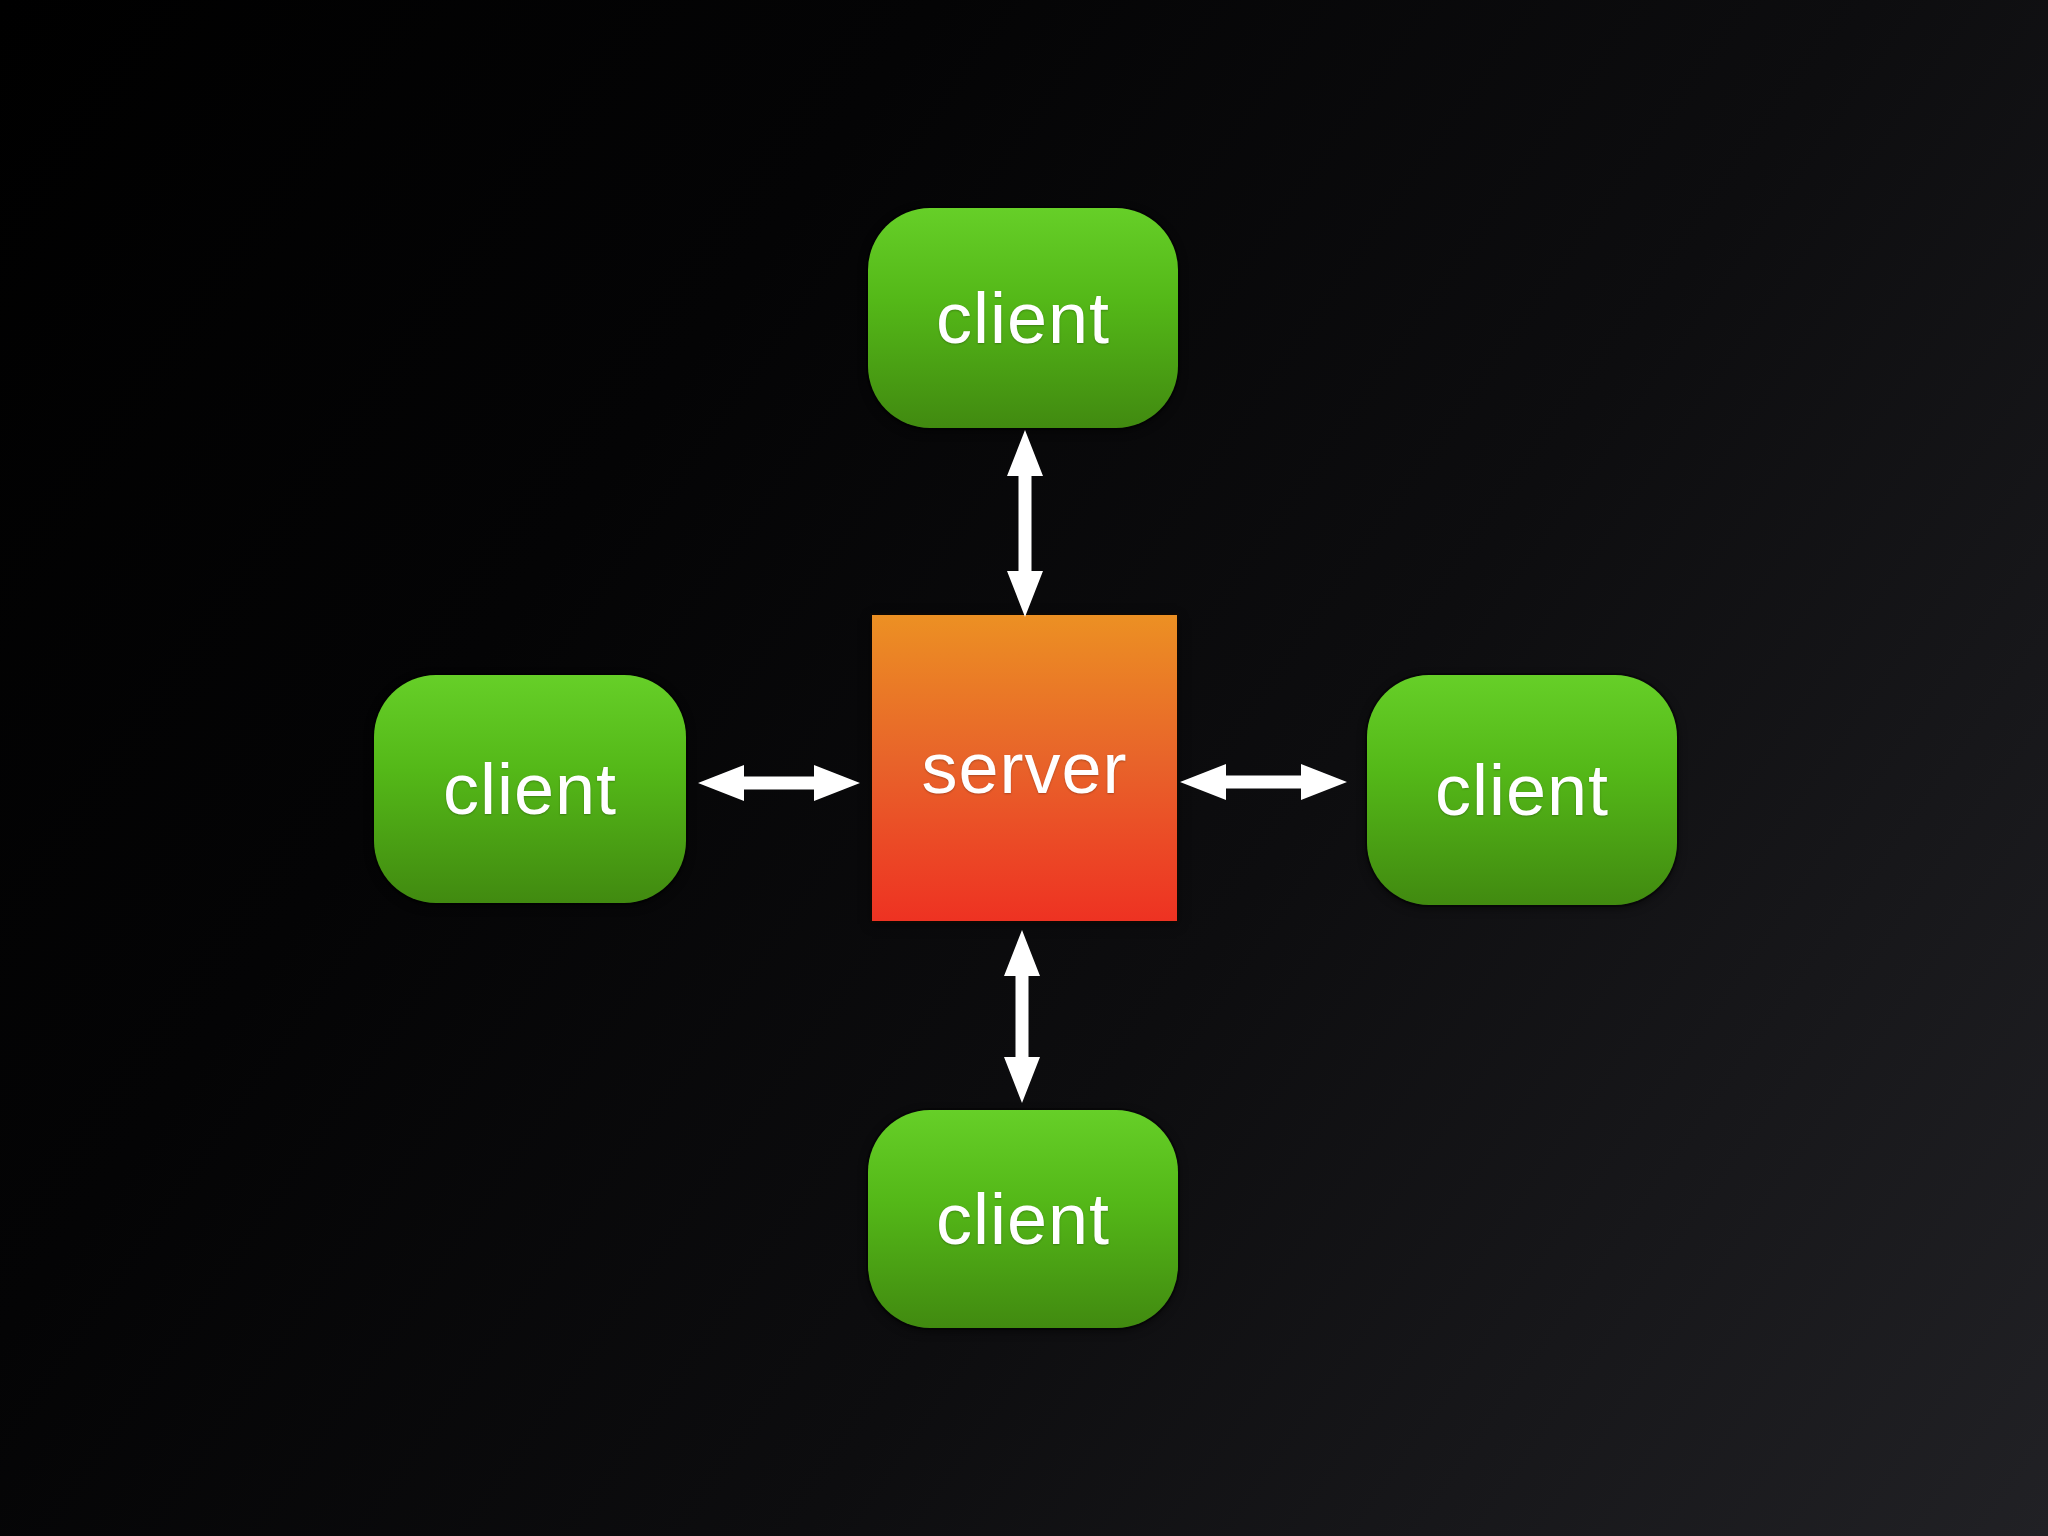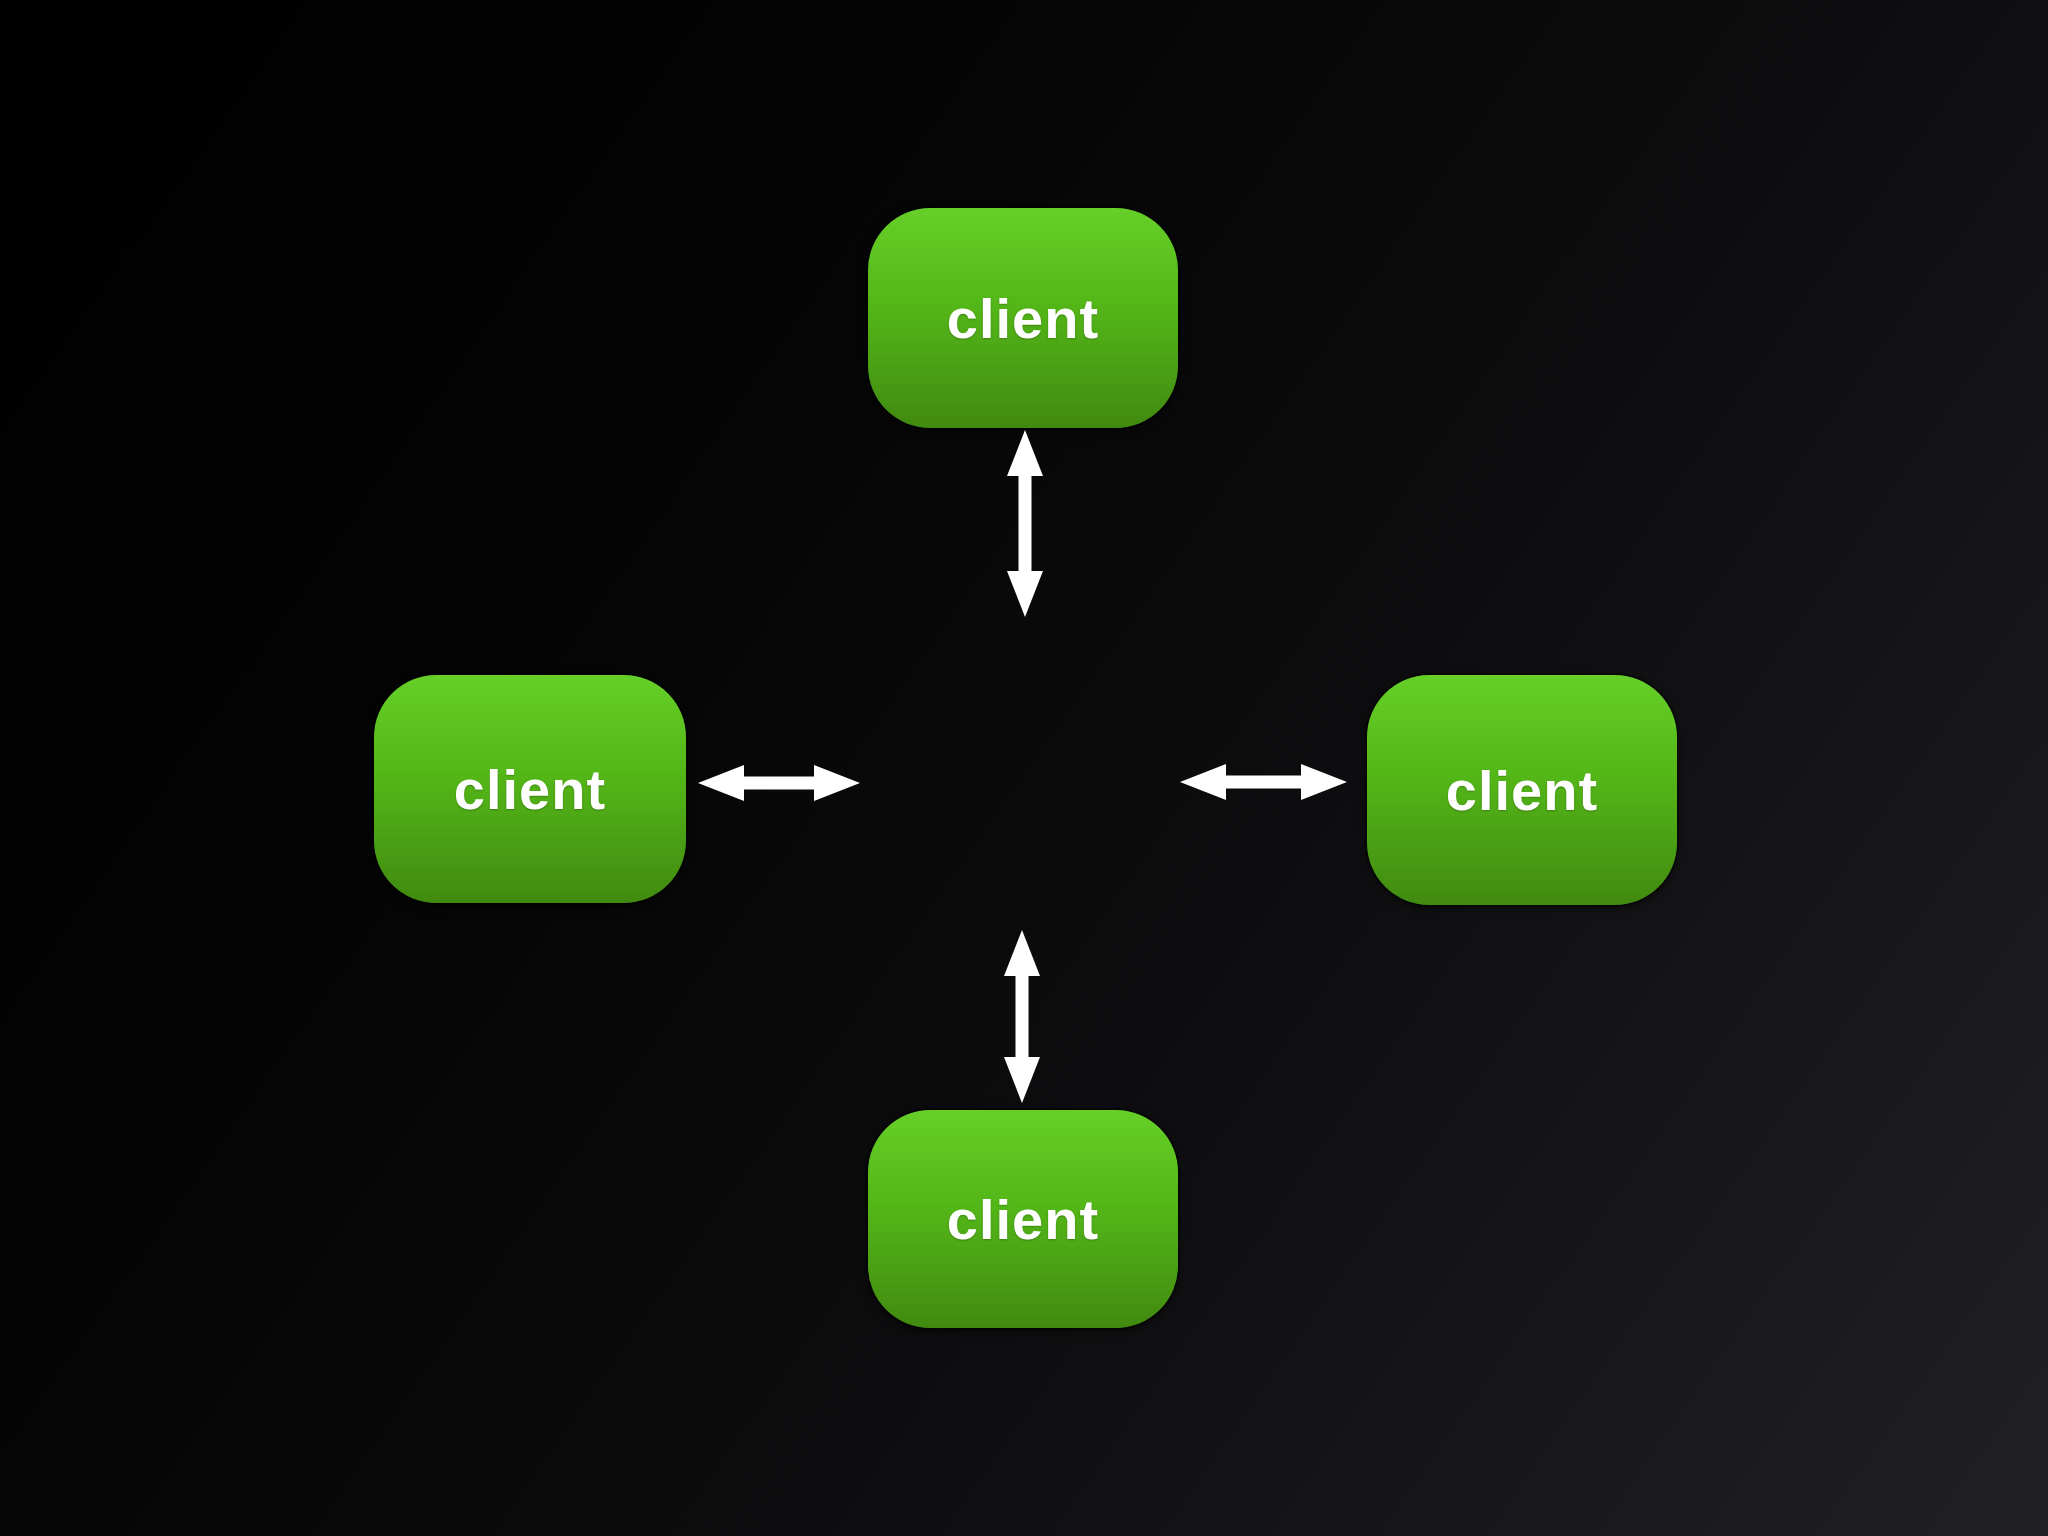--- a/index.html
+++ b/index.html
@@ -16,22 +16,22 @@
     font-family: "Liberation Sans", "DejaVu Sans", sans-serif;
   }
   .node {
     position: absolute;
     display: flex;
     align-items: center;
     justify-content: center;
   }
   .node .label {
     color: #ffffff;
-    font-size: 56px;
-    font-weight: 700;
+    font-size: 72px;
+    font-weight: 400;
     letter-spacing: 1px;
     text-shadow: 0 1px 2px rgba(0,0,0,0.25);
   }
   .client {
     width: 310px;
     height: 220px;
     border-radius: 62px;
     background: linear-gradient(180deg, #66cf28 0%, #54b818 42%, #418a10 100%);
     box-shadow: 0 0 0 2px rgba(0,0,0,0.35), 0 3px 10px rgba(0,0,0,0.55);
   }
@@ -66,20 +66,23 @@
 <div class="stage">
 
   <div class="node client client-top">
     <span class="label">client</span>
   </div>
 
   <div class="node client client-left">
     <span class="label">client</span>
   </div>
 
+  <div class="node server">
+    <span class="label">server</span>
+  </div>
 
   <div class="node client client-right">
     <span class="label">client</span>
   </div>
 
   <div class="node client client-bottom">
     <span class="label">client</span>
   </div>
 
   <svg class="arrow arrow-top" width="36" height="187" viewBox="0 0 36 187">

